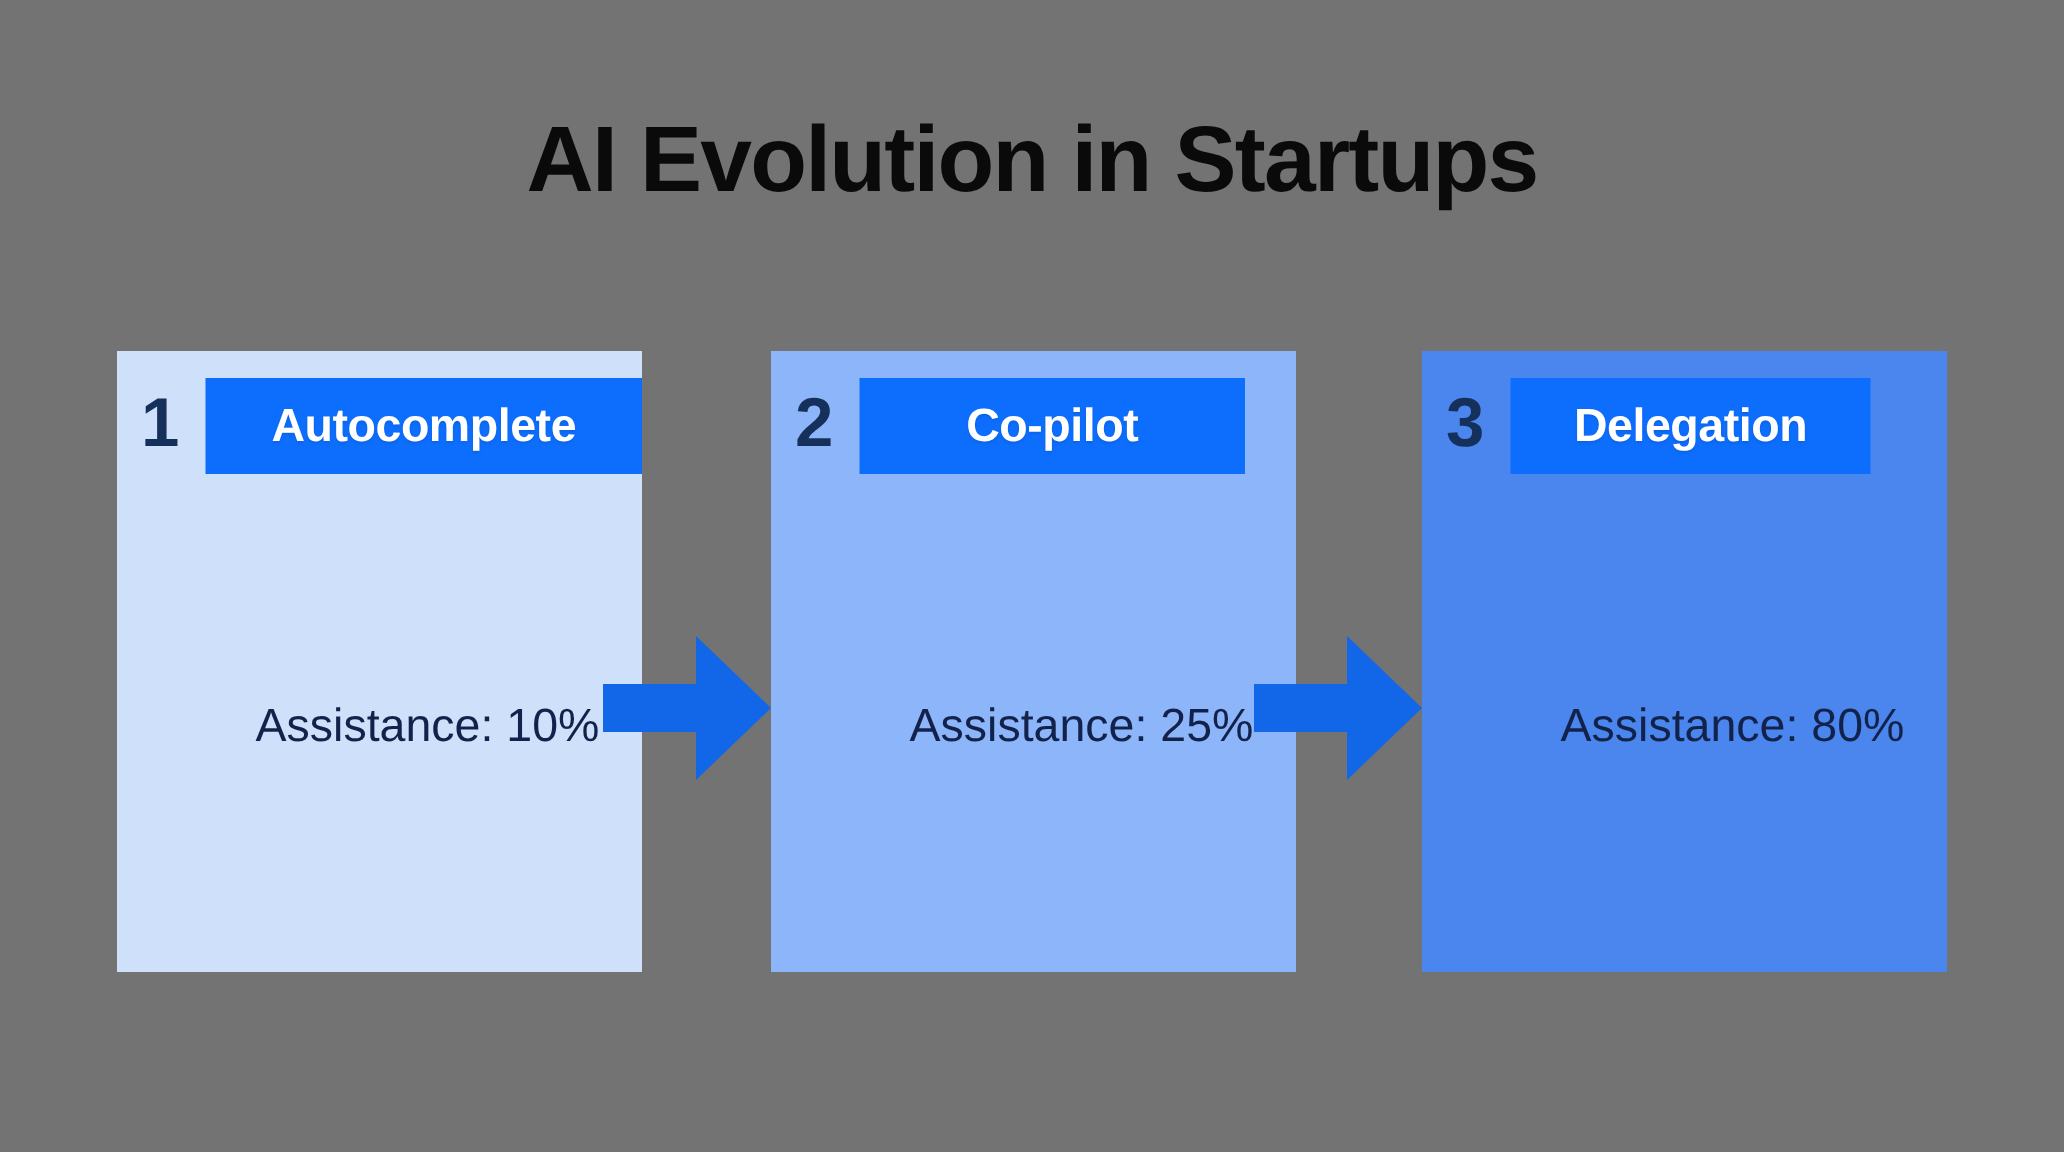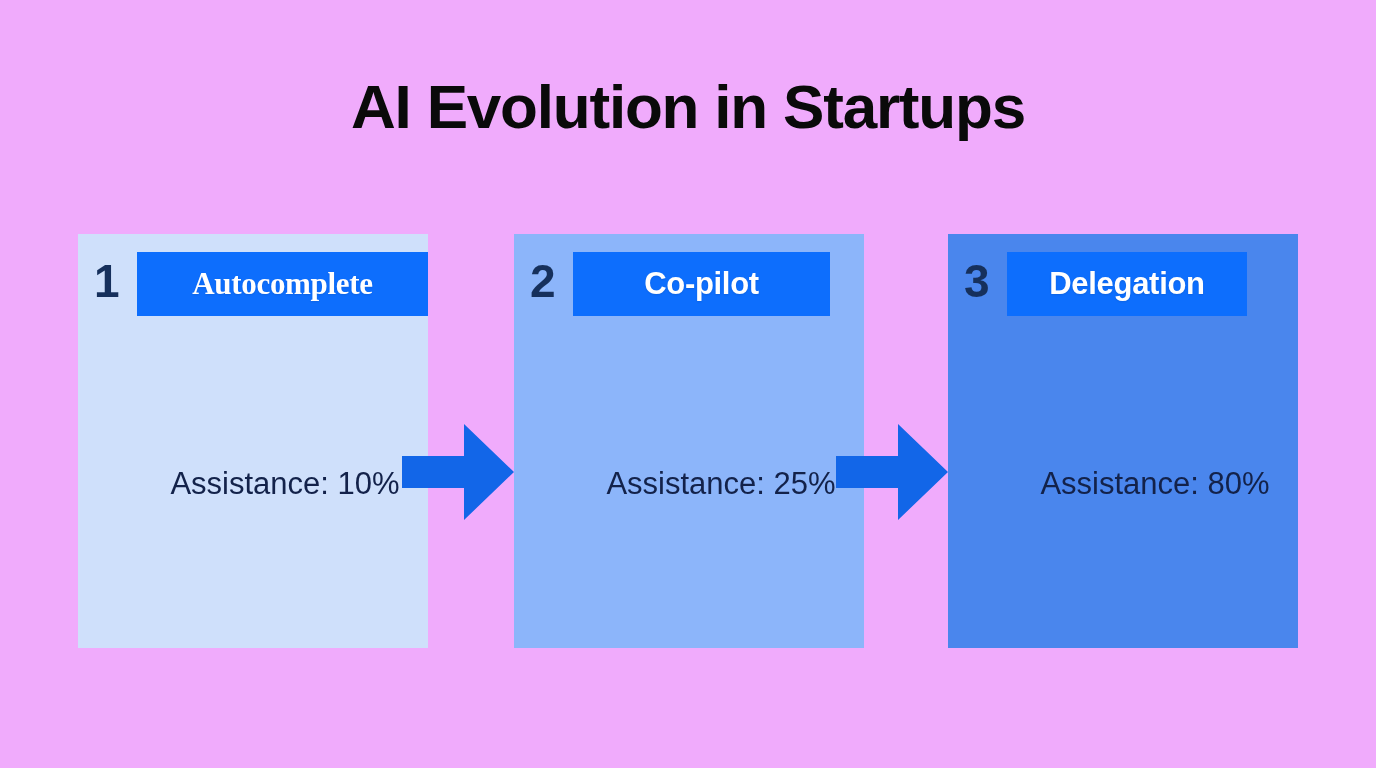--- a/index.html
+++ b/index.html
@@ -11,21 +11,21 @@
     height: 768px;
     background: #ffffff;
     font-family: "Liberation Sans", sans-serif;
     overflow: hidden;
     position: relative;
   }
 
   .slide {
     position: absolute;
     inset: 0;
-    background: #f0abfc;
+    background: #737373;
   }
 
   
   .slide-title {
     position: absolute;
     left: 0;
     top: 68px;
     width: 1376px;
     text-align: center;
     font-family: "Liberation Sans", sans-serif;
@@ -63,21 +63,21 @@
     left: 59px;
     top: 18px;
     height: 64px;
     background: #0d6efd;
     display: flex;
     align-items: center;
     justify-content: center;
     box-sizing: border-box;
     padding: 0 10px;
   }
-  .s1 .stage-header { width: 291px; font-family: Liberation Serif, serif; }
+  .s1 .stage-header { width: 291px; }
   .s2 .stage-header { width: 257px; }
   .s3 .stage-header { width: 240px; }
 
   .stage-header-label {
     color: #ffffff;
     font-size: 31px;
     font-weight: bold;
     letter-spacing: -0.3px;
     white-space: nowrap;
     text-shadow: 0 1px 2px rgba(0,0,0,0.10);

